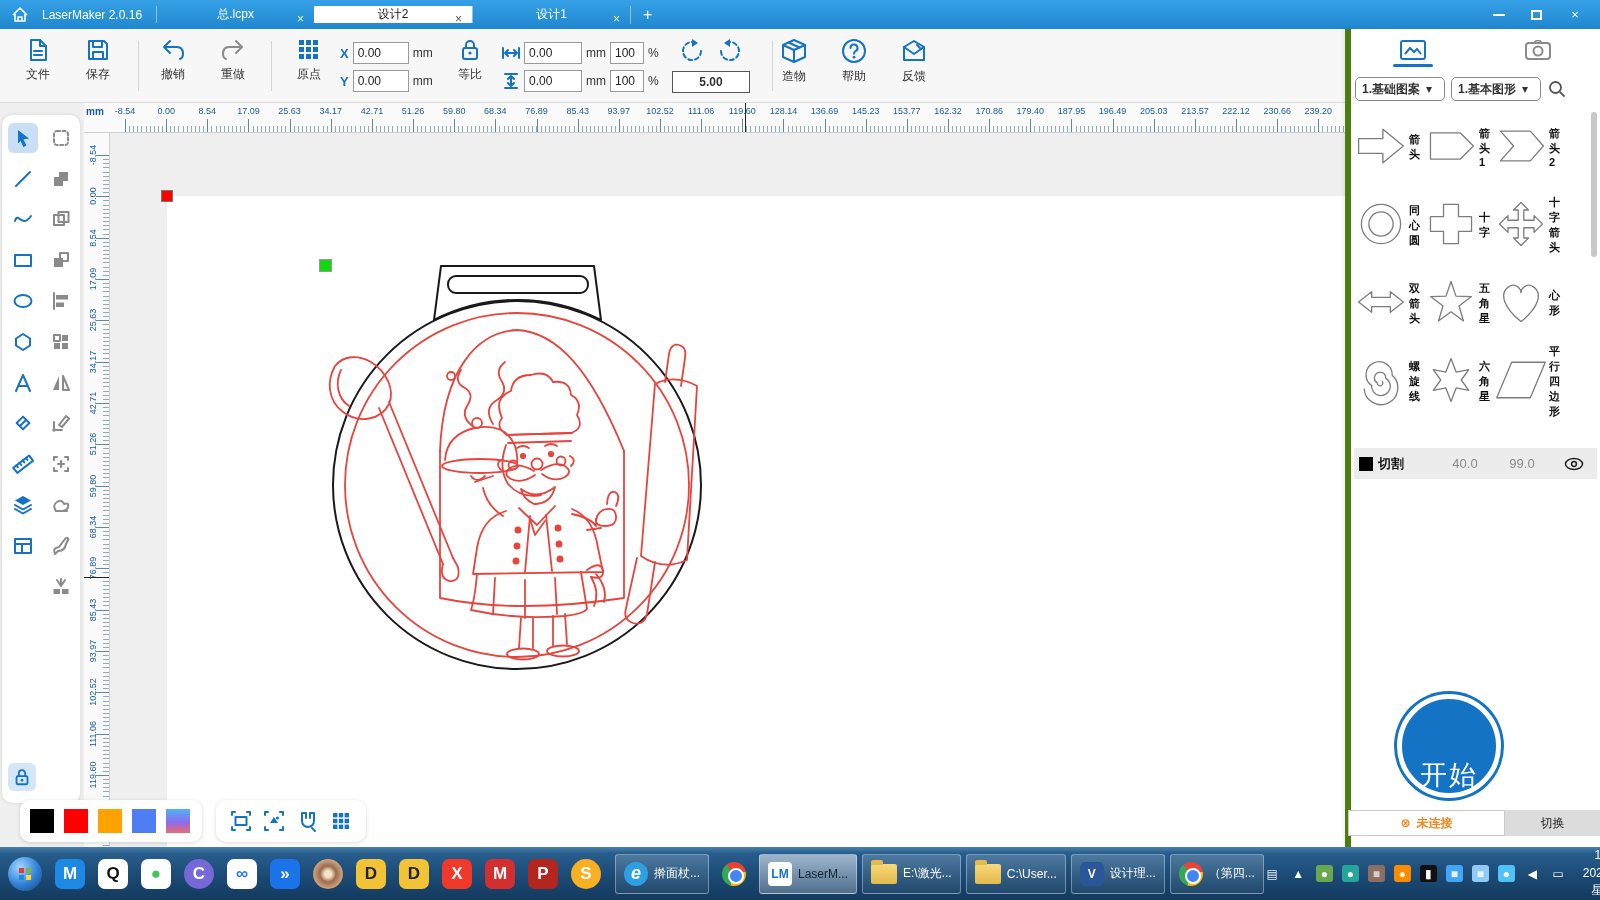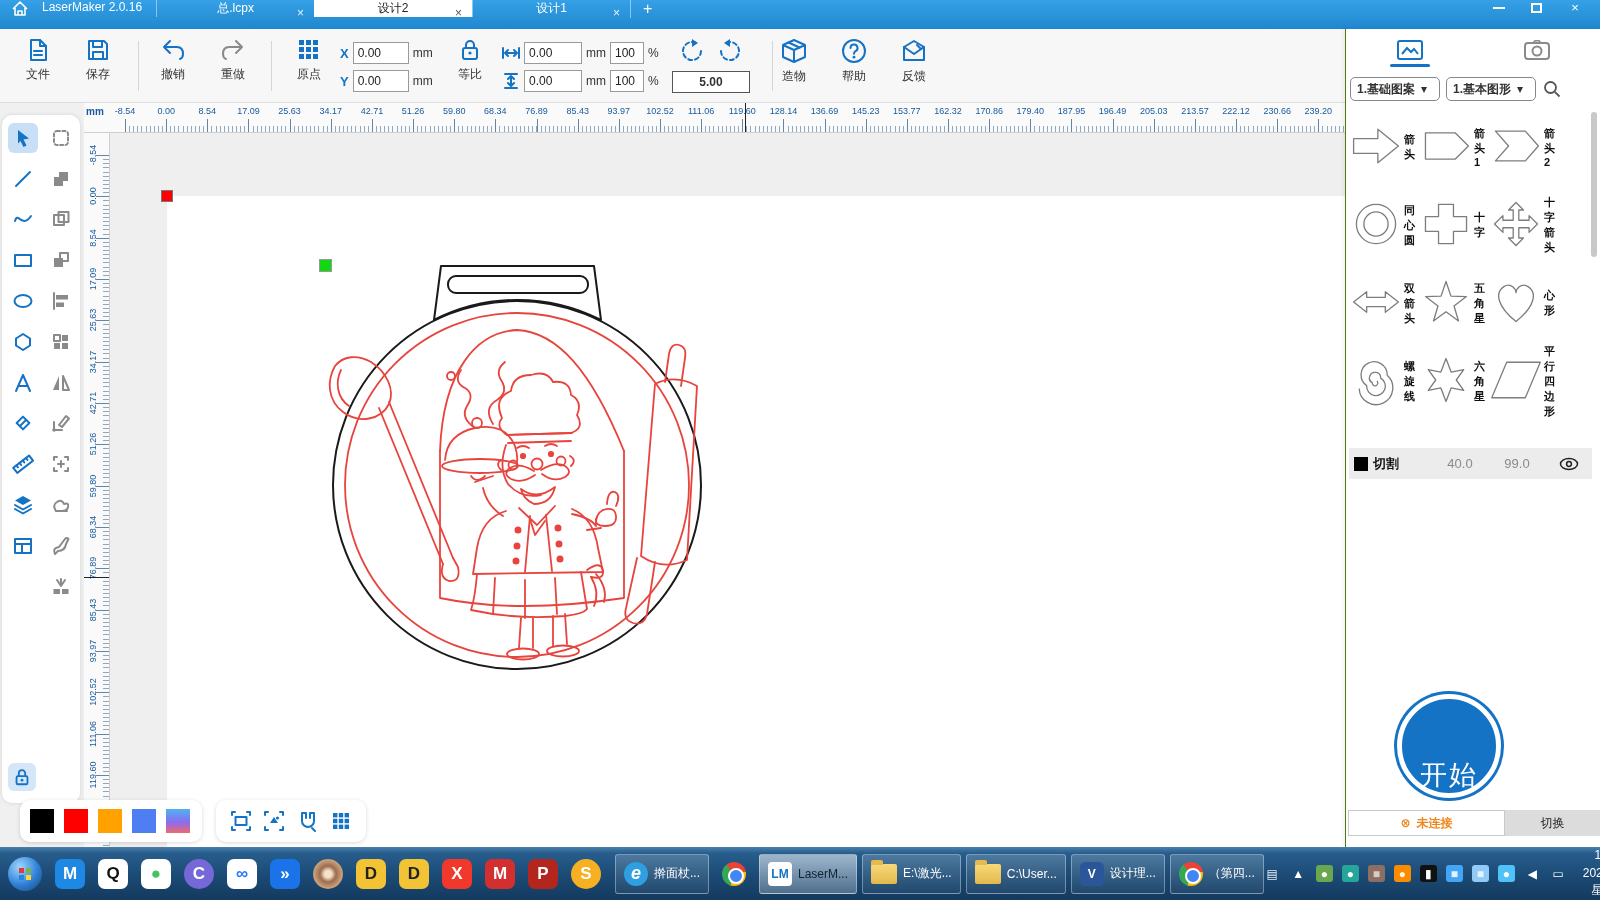--- a/index.html
+++ b/index.html
@@ -2,21 +2,21 @@
 <html><head>
 <meta charset="utf-8">
 <style>
   * { box-sizing: border-box; margin: 0; padding: 0; }
   html,body { width:1600px; height:900px; }
   body { position:relative; overflow:hidden; background:#f0f0f0;
          font-family:"Liberation Sans","DejaVu Sans",sans-serif; font-size:12px; color:#333; }
 
   
   #titlebar { position:absolute; left:0; top:0; width:1600px; height:29px;
-    background:linear-gradient(#36a1e6,#1f87cf); display:flex; align-items:flex-start; color:#fff; }
+    background:linear-gradient(#36a1e6,#1f87cf); display:flex; align-items:center; color:#fff; }
   .home-btn { width:40px; display:flex; align-items:center; justify-content:center; }
   .app-title { display:flex; align-items:center; padding:0 14px 0 2px; font-size:12px; }
   .tab { width:158px; display:flex; align-items:center; justify-content:center; position:relative;
          border-left:1px solid rgba(255,255,255,.45); font-size:12px; cursor:default; }
   .tab .x { position:absolute; right:10px; top:6px; font-size:12px; opacity:.9; }
   .tab.active { background:#fff; color:#222; border-left:none; }
   .tab.active .x { color:#444; }
   .newtab { width:34px; display:flex; align-items:center; justify-content:center;
             border-left:1px solid rgba(255,255,255,.45); font-size:16px; }
   .wctrls { margin-left:auto; display:flex; align-items:center; gap:26px; padding-right:18px; }
@@ -74,21 +74,21 @@
 
   
   .float-panel { position:absolute; background:#fff; border-radius:10px; box-shadow:0 1px 4px rgba(0,0,0,.15);
                  display:flex; align-items:center; }
   #colors-panel { left:20px; top:800px; width:182px; height:42px; padding:0 10px; gap:10px; }
   .swatch { width:24px; height:24px; }
   #view-panel { left:216px; top:800px; width:150px; height:42px; justify-content:space-around; padding:0 8px; }
 
   
   #rpanel { position:absolute; left:1345px; top:29px; width:255px; height:818px; background:#fff;
-            border-left:1px solid #4d7c0f; box-shadow:-2px 0 4px rgba(0,0,0,.06); }
+            border-left:6px solid #4d7c0f; box-shadow:-2px 0 4px rgba(0,0,0,.06); }
   .rtabs { position:absolute; left:0; top:8px; width:100%; height:32px; display:flex; }
   .rtab { flex:1; display:flex; align-items:center; justify-content:center; flex-direction:column; gap:4px; }
   .rtab .ul { width:40px; height:3px; background:transparent; border-radius:2px; }
   .rtab.active .ul { background:#1473c4; }
   .rp-filters { position:absolute; left:4px; top:48px; width:100%; display:flex; gap:6px; align-items:center; }
   .dropdown { height:24px; border:1px solid #888; border-radius:5px; background:#fff; display:flex;
               align-items:center; gap:6px; padding:0 6px; font-weight:bold; font-size:12px; }
   #shape-grid { position:absolute; left:2px; top:79px; width:244px; height:366px; overflow:hidden; }
   .shape-cell { position:absolute; width:70px; height:76px; display:flex; flex-direction:row; align-items:center; }
   .shape-cell svg { flex:0 0 56px; }

